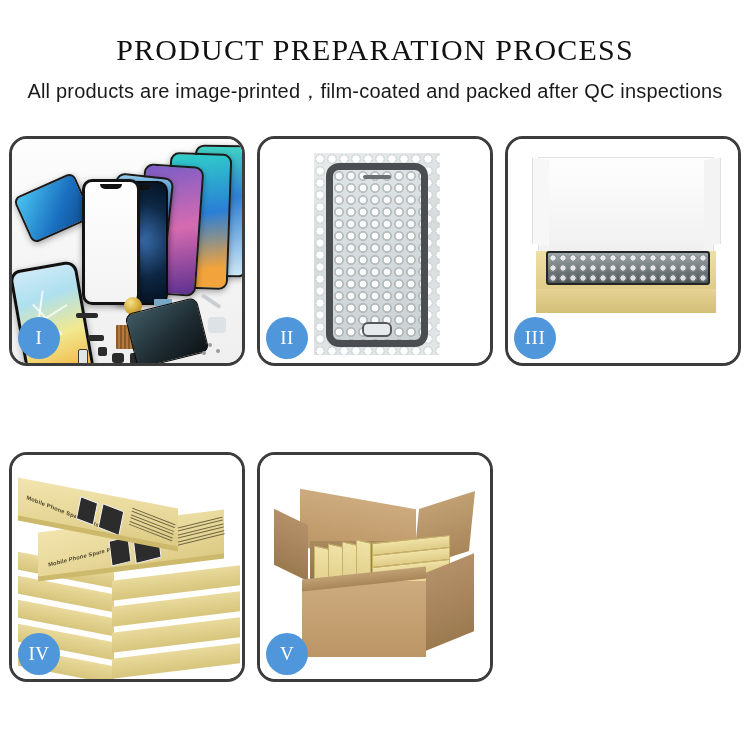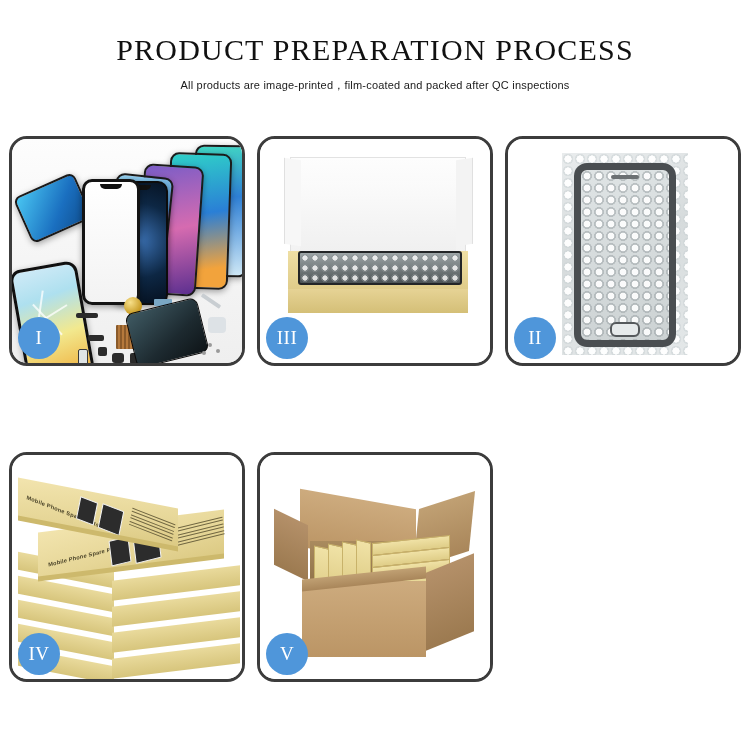--- a/index.html
+++ b/index.html
@@ -18,21 +18,21 @@
     font-size:30px;
     letter-spacing:1.2px;
     font-weight:400;
     color:#111111;
     font-family:Liberation Serif, serif;
     line-height:1.05;
     white-space:nowrap;
   }
   .subtitle{
     margin-top:12px;
-    font-size:11px;
+    font-size:20px;
     color:#1a1a1a;
     font-weight:400;
     letter-spacing:0.2px;
     white-space:nowrap;
   }
 
   
   .grid{
     position:absolute;
     left:9px;top:136px;
@@ -216,44 +216,44 @@
         <div class="tool" style="left:188px;top:160px;width:22px;height:4px;transform:rotate(34deg);"></div>
         <div class="tool" style="left:196px;top:178px;width:18px;height:16px;border-radius:4px;background:#dde2e6;"></div>
         <div class="screw" style="left:196px;top:204px;"></div>
         <div class="screw" style="left:204px;top:210px;"></div>
         <div class="screw" style="left:190px;top:212px;"></div>
       </div>
       <div class="badge">I</div>
     </div>
 
     <div class="panel">
+      <div class="photo p2">
+        <div class="bw">
+          <div class="glass">
+            <div class="speaker"></div>
+            <div class="home-btn"></div>
+          </div>
+        </div>
+      </div>
+      <div class="badge">II</div>
+    </div>
+
+    <div class="panel">
       <div class="photo p3">
         <div class="m-lidback"></div>
         <div class="m-foam"></div>
         <div class="m-flapL"></div>
         <div class="m-flapR"></div>
         <div class="m-tray"></div>
         <div class="m-screen">
           
         </div>
         <div class="m-trayfront"></div>
       </div>
       <div class="badge">III</div>
-    </div>
-
-    <div class="panel">
-      <div class="photo p2">
-        <div class="bw">
-          <div class="glass">
-            <div class="speaker"></div>
-            <div class="home-btn"></div>
-          </div>
-        </div>
-      </div>
-      <div class="badge">II</div>
     </div>
 
     <div class="panel">
       <div class="photo p4">
 
         <div class="bx-side" style="left:6px;top:106px;width:96px;height:18px;transform:skewY(11deg);"></div>
         <div class="bx-side" style="left:6px;top:130px;width:96px;height:18px;transform:skewY(11deg);"></div>
         <div class="bx-side" style="left:6px;top:154px;width:96px;height:18px;transform:skewY(11deg);"></div>
         <div class="bx-side" style="left:6px;top:178px;width:96px;height:18px;transform:skewY(11deg);"></div>
         <div class="bx-side" style="left:6px;top:202px;width:96px;height:18px;transform:skewY(11deg);"></div>

